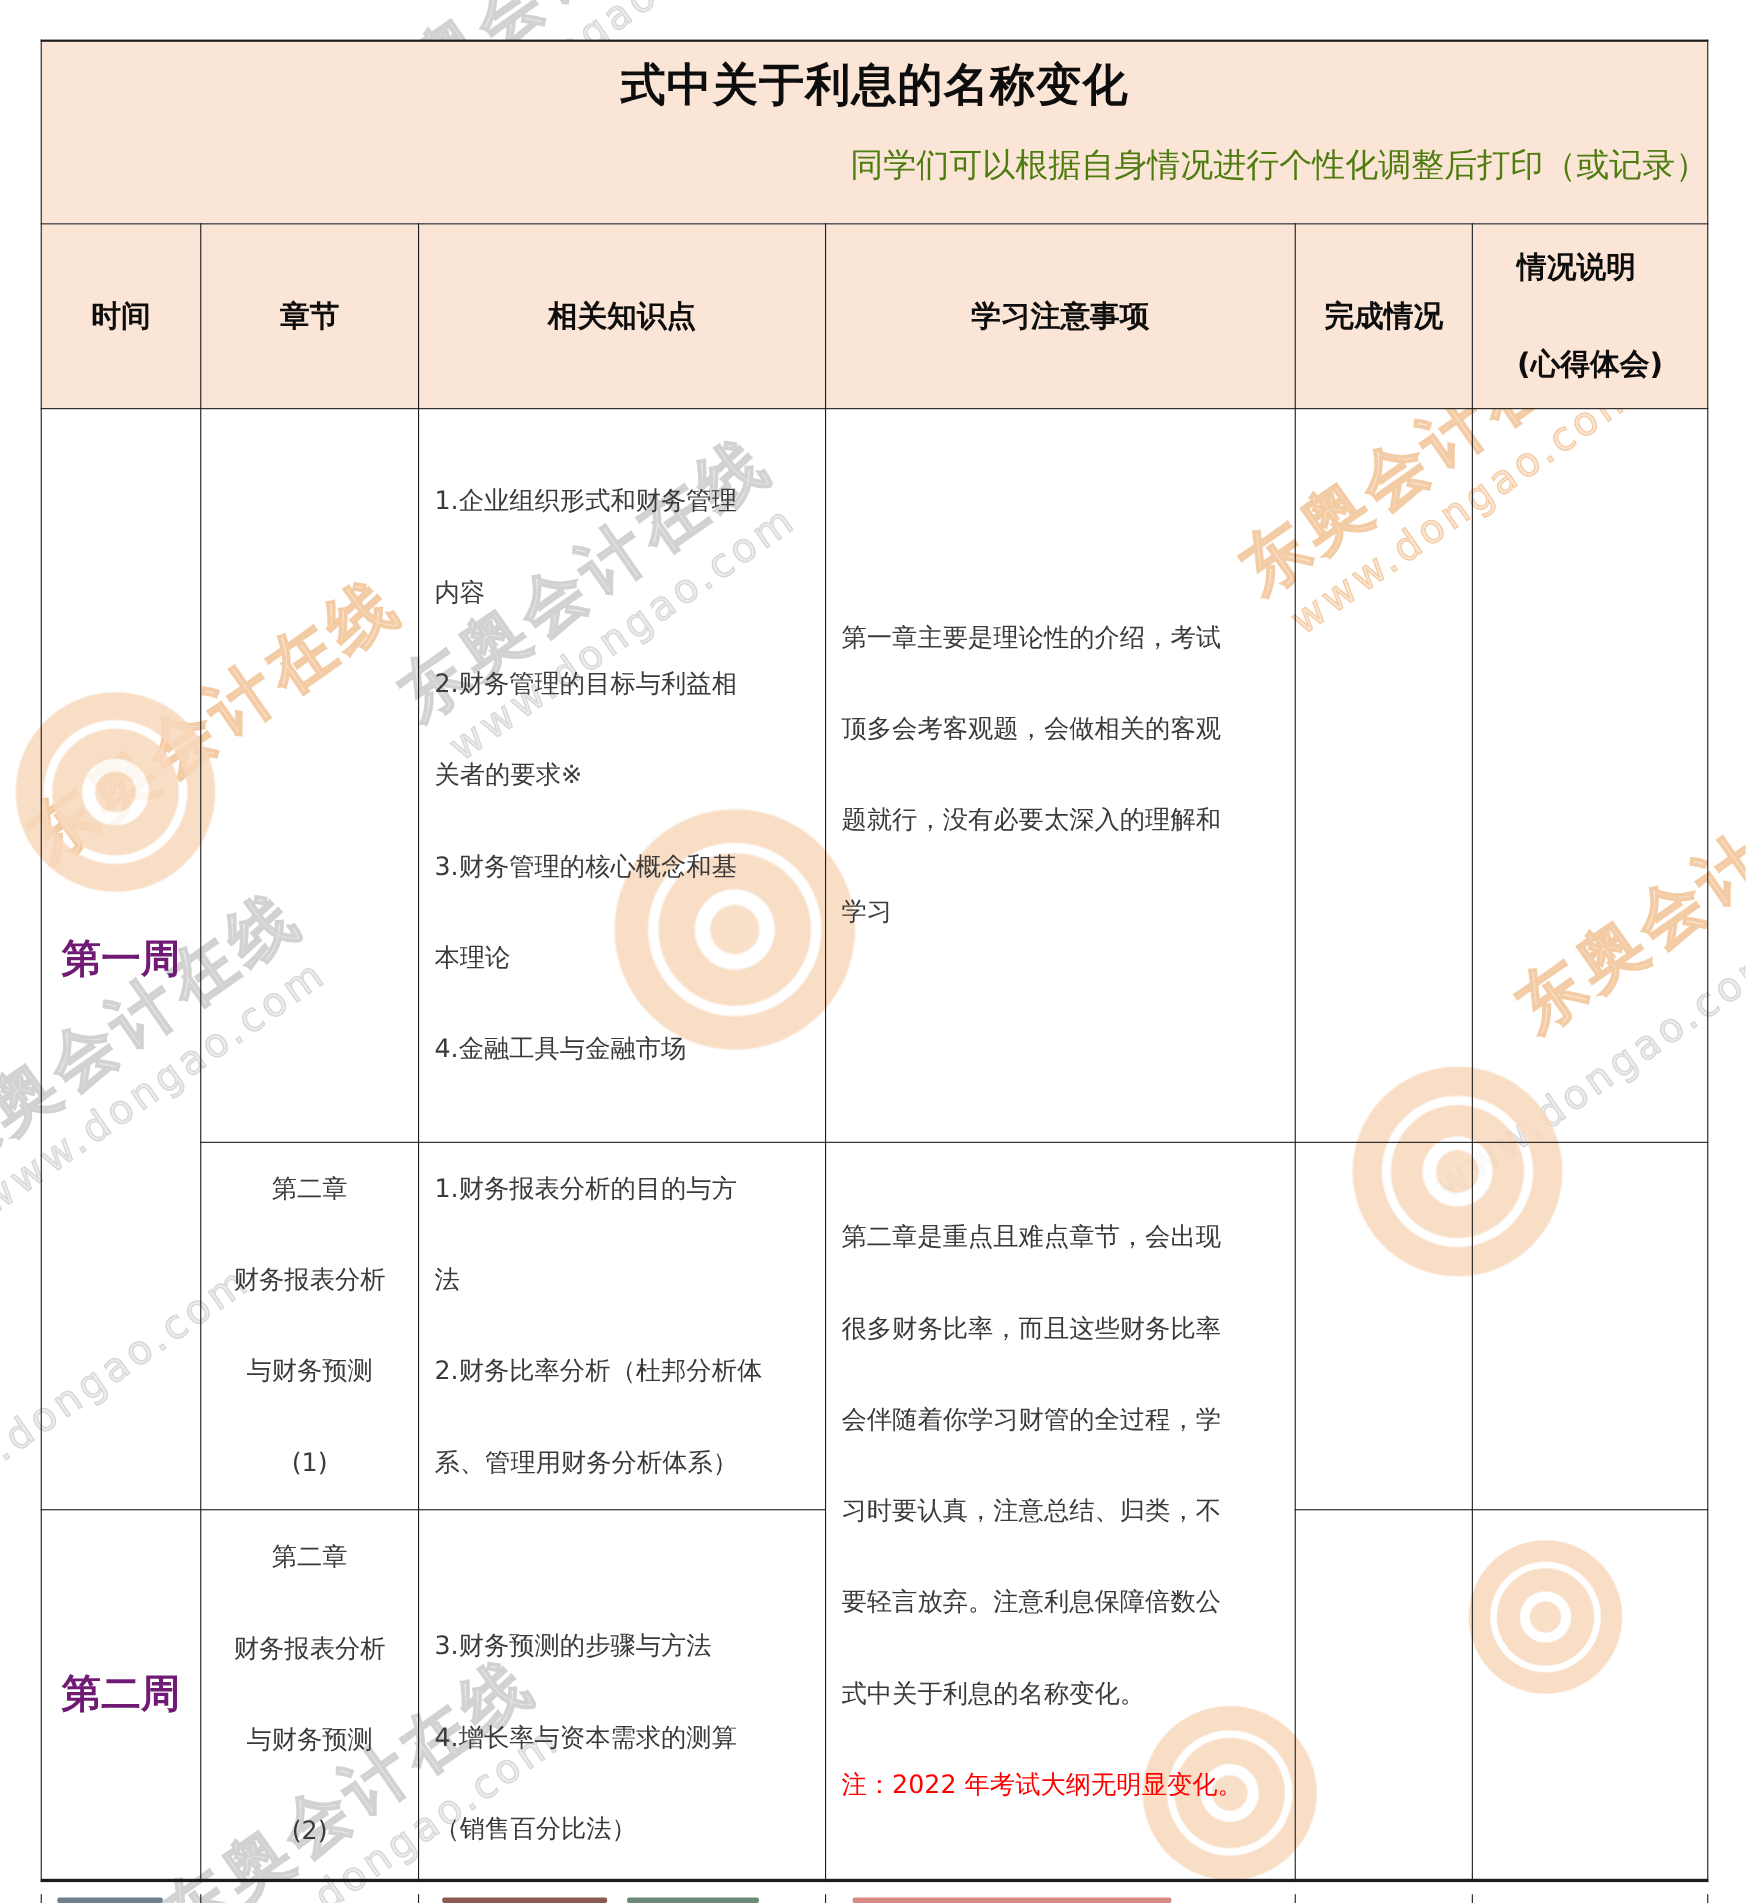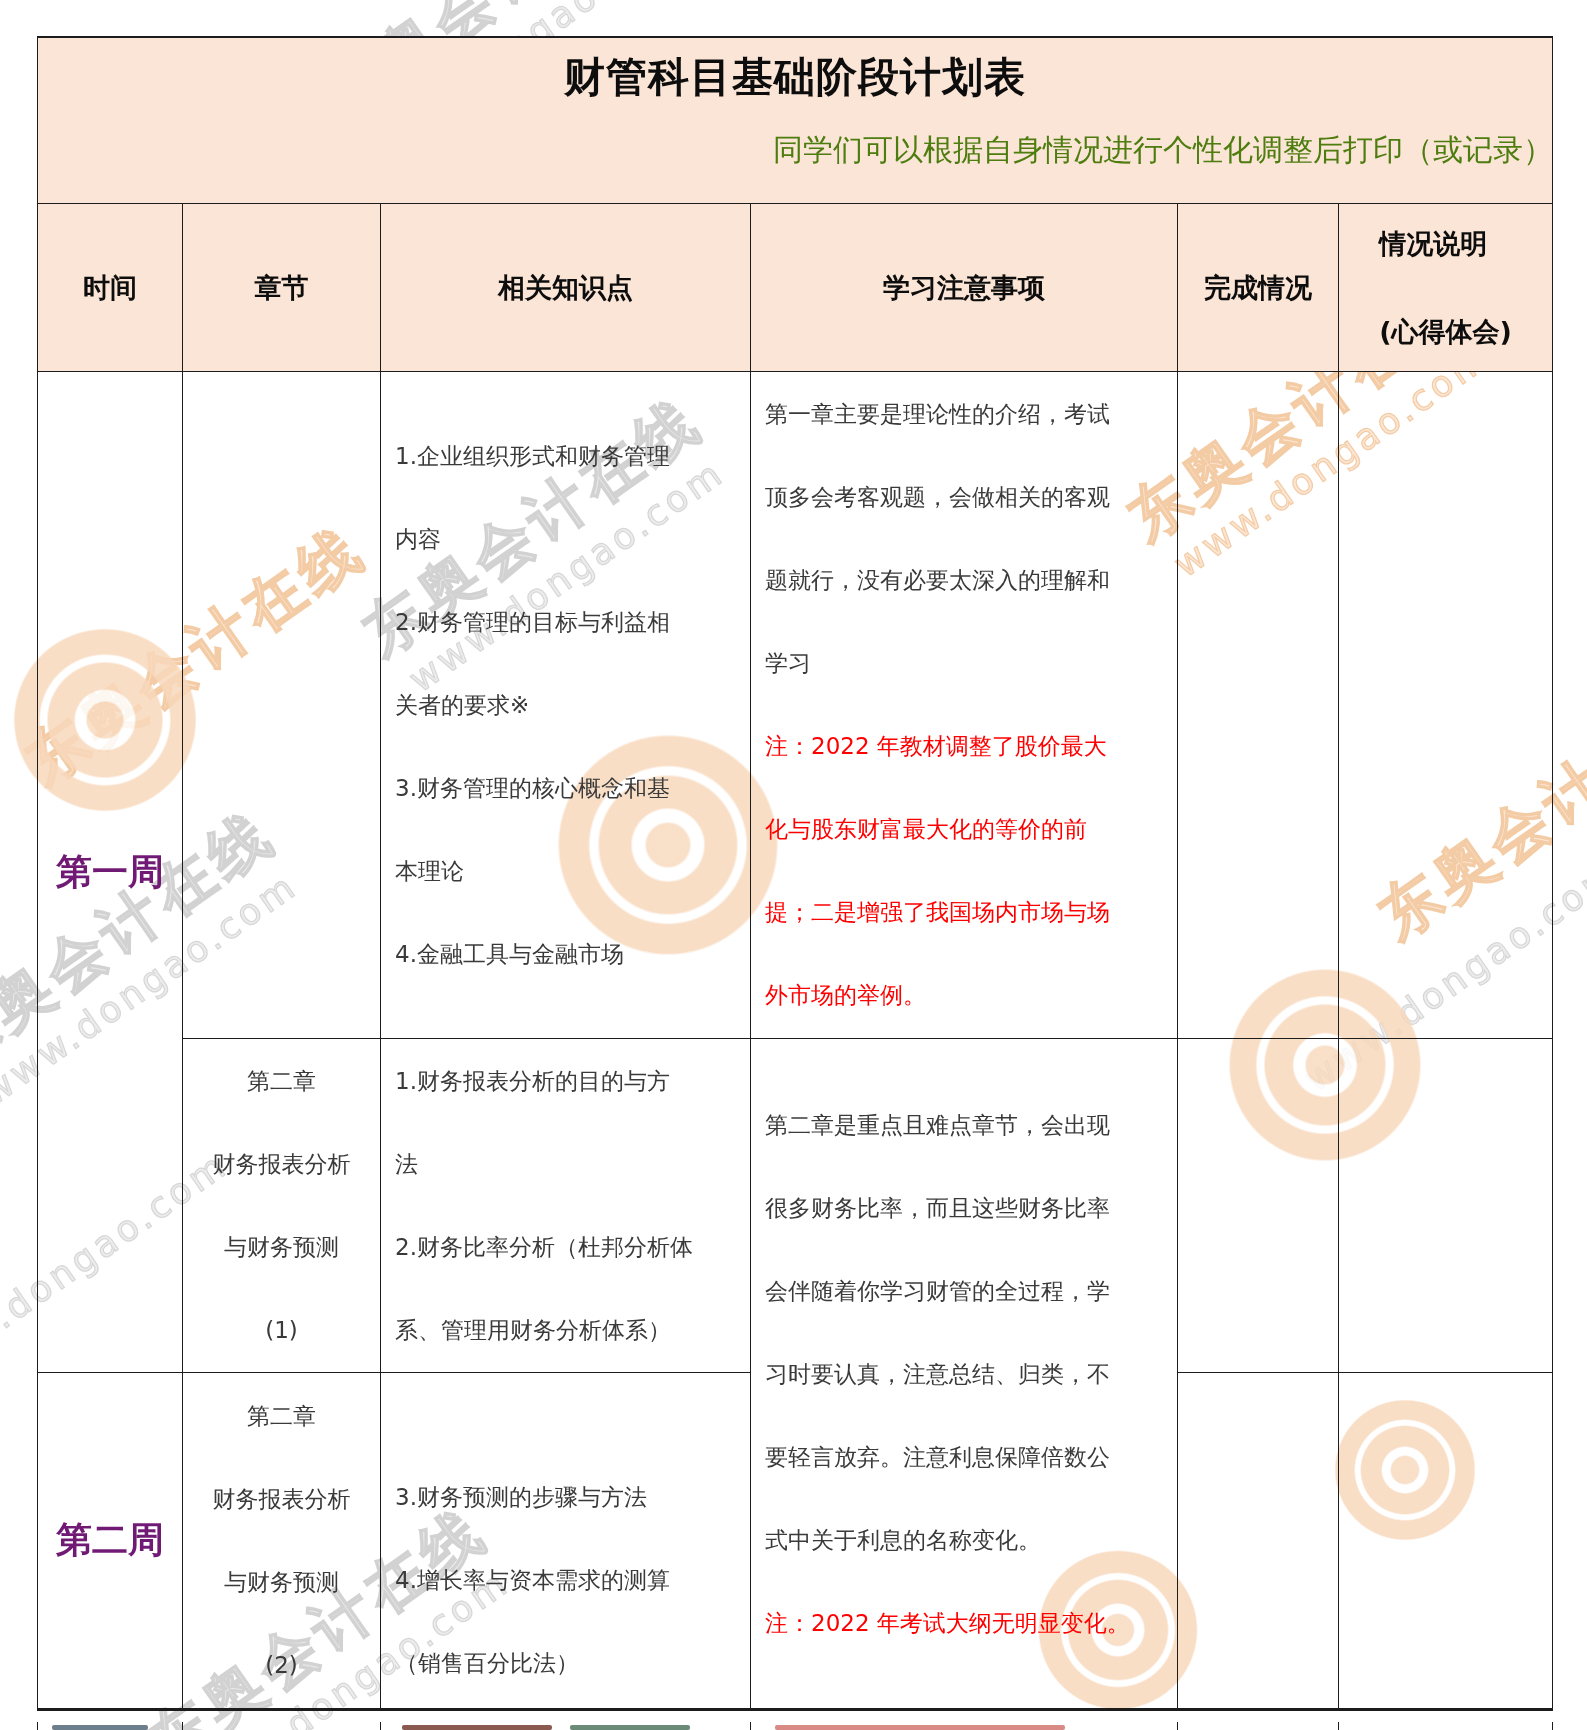--- a/index.html
+++ b/index.html
@@ -95,21 +95,21 @@
   <div class="ln" style="left:37px;top:1708px;width:1516px;height:3px;"></div>
 
   <div class="ln" style="left:37px;top:36px;width:1px;height:1675px;"></div>
   <div class="ln" style="left:182px;top:203px;width:1px;height:1508px;"></div>
   <div class="ln" style="left:380px;top:203px;width:1px;height:1508px;"></div>
   <div class="ln" style="left:750px;top:203px;width:1px;height:1508px;"></div>
   <div class="ln" style="left:1177px;top:203px;width:1px;height:1508px;"></div>
   <div class="ln" style="left:1338px;top:203px;width:1px;height:1508px;"></div>
   <div class="ln" style="left:1552px;top:36px;width:1px;height:1675px;"></div>
 
-  <div class="txt page-title" style="left:37px;top:50px;width:1516px;height:52px;">财管科目基础阶段计划表</div>
+  <div class="txt page-title" style="left:37px;top:50px;width:1516px;height:52px;">式中关于利息的名称变化</div>
   <div class="txt page-subtitle" style="left:37px;top:130px;width:1516px;height:40px;">同学们可以根据自身情况进行个性化调整后打印（或记录）</div>
 
   <div class="txt hcell" style="left:38px;top:204px;width:144px;height:167px;">时间</div>
   <div class="txt hcell" style="left:183px;top:204px;width:197px;height:167px;">章节</div>
   <div class="txt hcell" style="left:381px;top:204px;width:369px;height:167px;">相关知识点</div>
   <div class="txt hcell" style="left:1178px;top:204px;width:160px;height:167px;">完成情况</div>
   <div class="txt hcell" style="left:751px;top:204px;width:426px;height:167px;">学习注意事项</div>
   <div class="txt hcell" style="left:1339px;top:204px;width:213px;height:167px;">情况说明
 (心得体会)</div>
 
@@ -148,24 +148,20 @@
     <div class="lines c-left">3.财务预测的步骤与方法
 4.增长率与资本需求的测算
 （销售百分比法）</div>
   </div>
 
   <div class="txt cell" style="left:751px;top:372px;width:426px;height:666px;">
     <div class="lines c-left">第一章主要是理论性的介绍，考试
 顶多会考客观题，会做相关的客观
 题就行，没有必要太深入的理解和
 学习</div>
-    <div class="lines c-left red">注：2022 年教材调整了股价最大
-化与股东财富最大化的等价的前
-提；二是增强了我国场内市场与场
-外市场的举例。</div>
   </div>
   <div class="txt cell" style="left:751px;top:1039px;width:426px;height:671px;">
     <div class="lines c-left">第二章是重点且难点章节，会出现
 很多财务比率，而且这些财务比率
 会伴随着你学习财管的全过程，学
 习时要认真，注意总结、归类，不
 要轻言放弃。注意利息保障倍数公
 式中关于利息的名称变化。</div>
     <div class="lines c-left red">注：2022 年考试大纲无明显变化。</div>
   </div>

